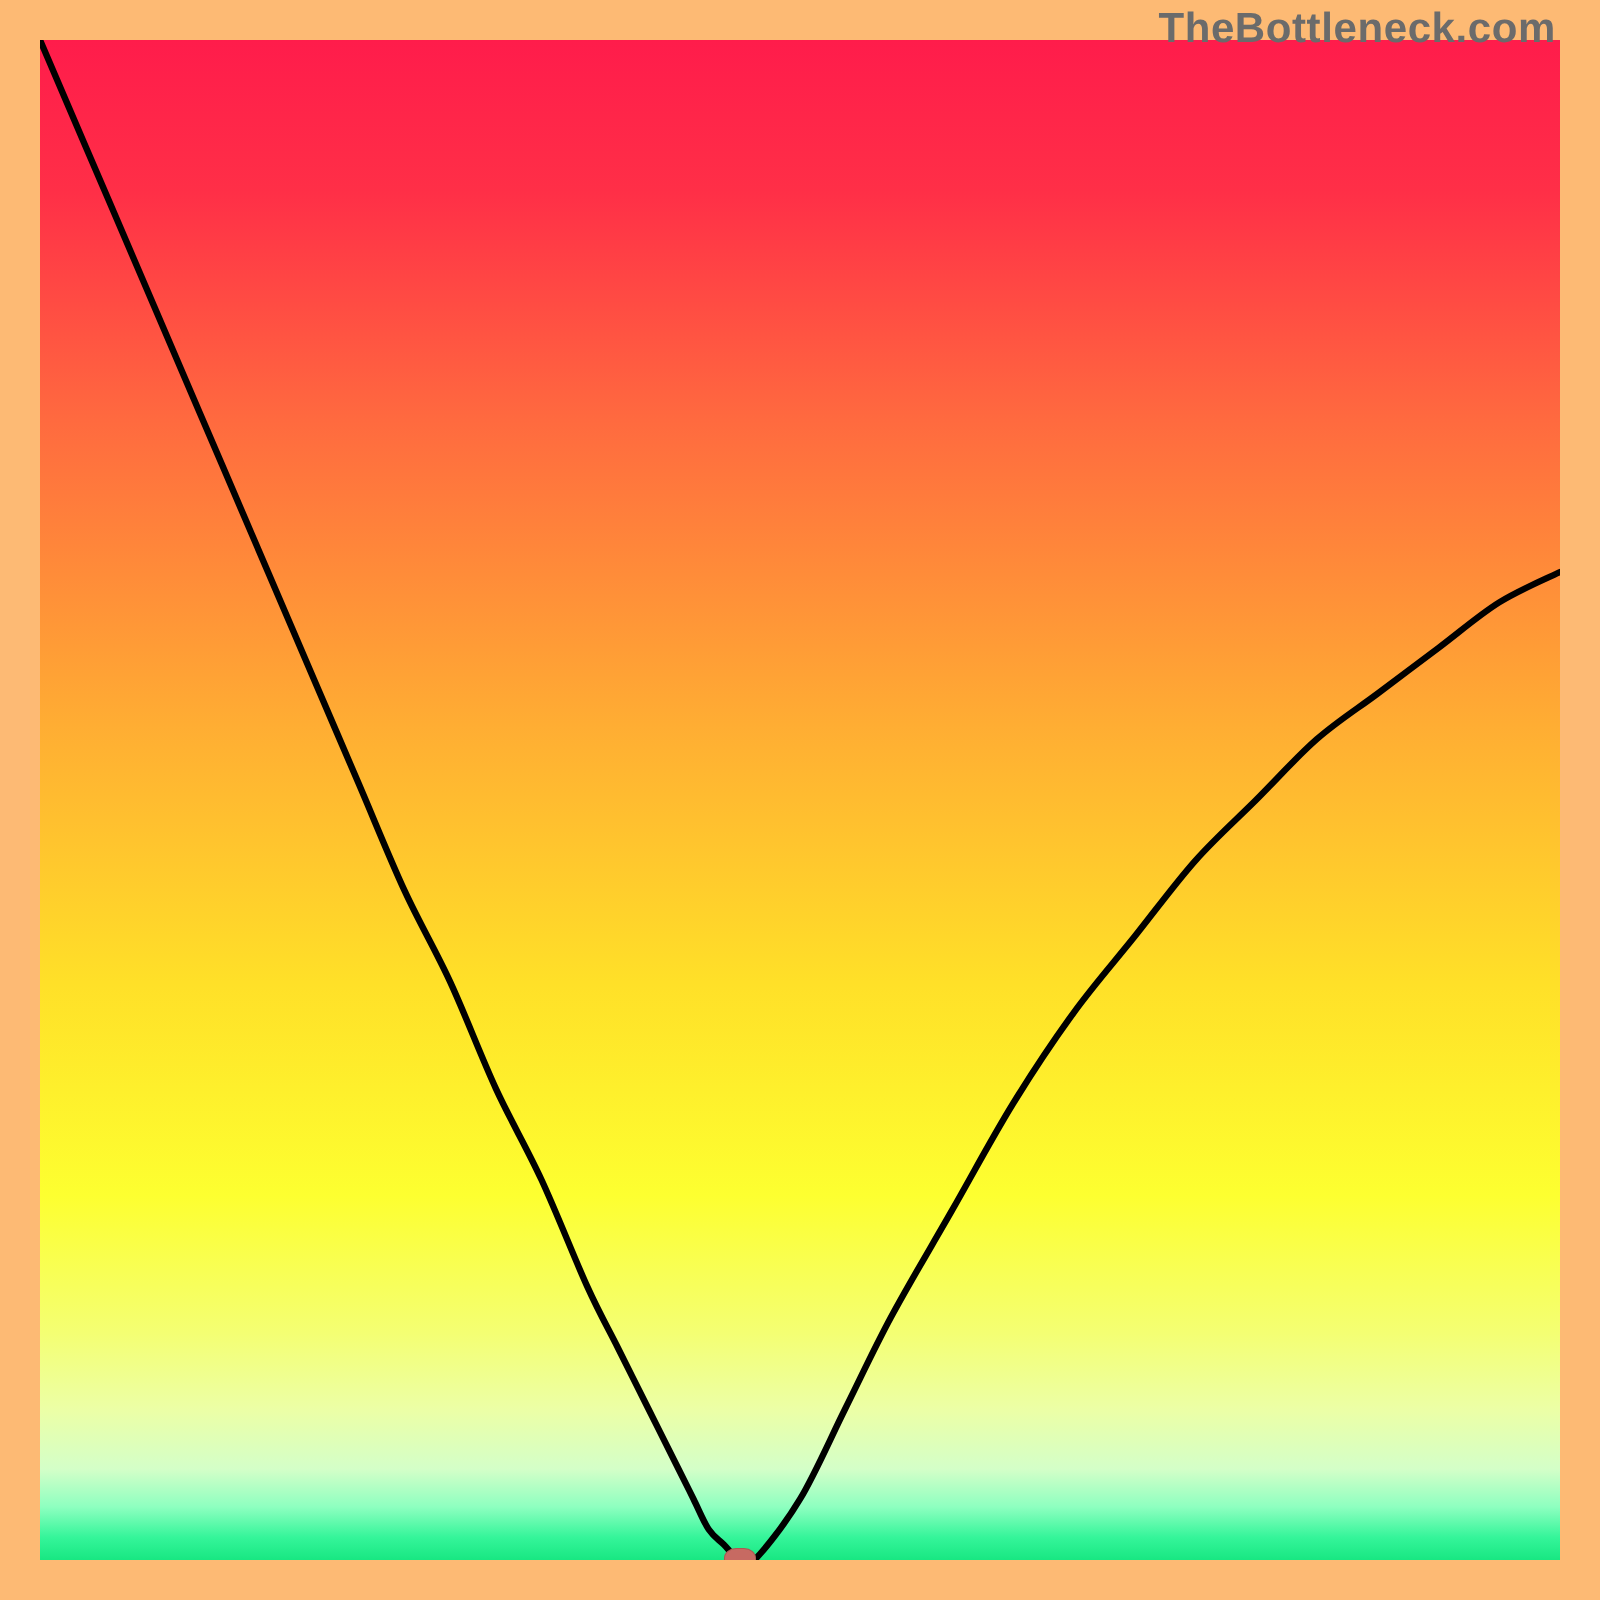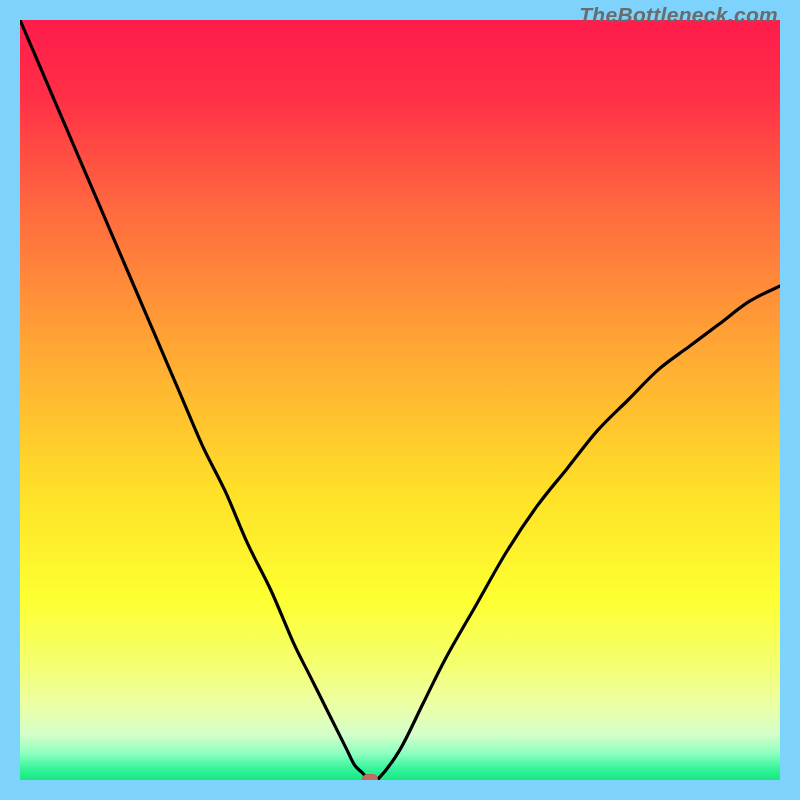--- a/index.html
+++ b/index.html
@@ -7,22 +7,21 @@
     padding: 0;
     width: 800px;
     height: 800px;
     overflow: hidden;
     background: #000;
     font-family: Arial, Helvetica, sans-serif;
   }
   .frame {
     position: absolute;
     inset: 0;
-    background: #7dd3fc;
-    font-style: italic;
+    background: #fdba74;
   }
   .plot {
     position: absolute;
     left: 20px;
     top: 20px;
     width: 760px;
     height: 760px;
     overflow: hidden;
   }
   svg.bg {

